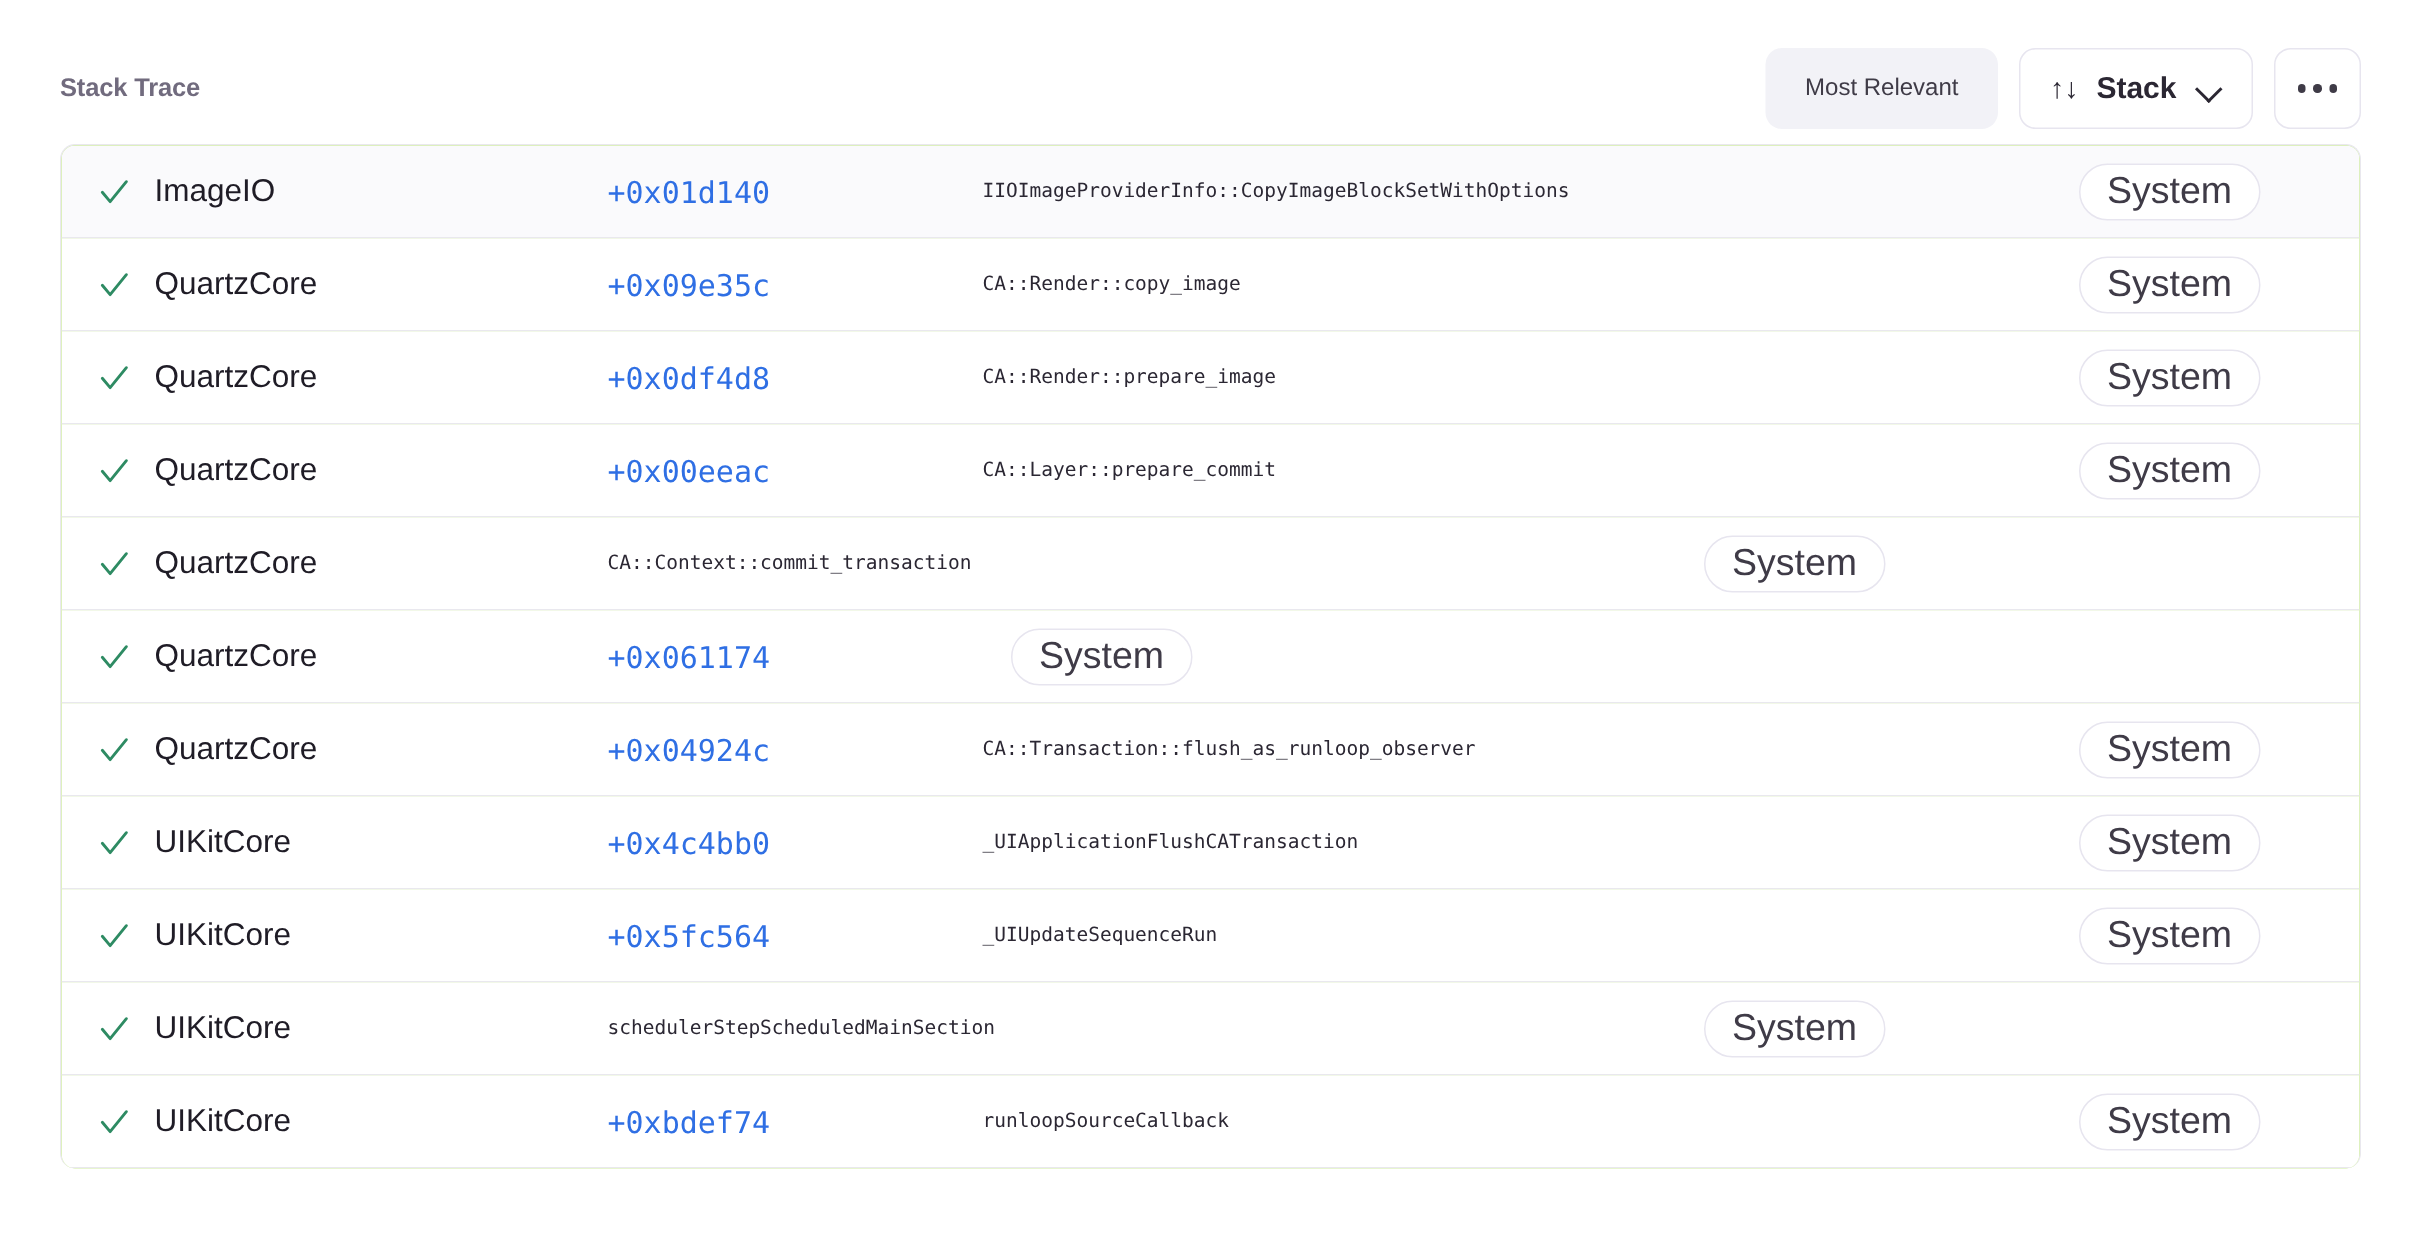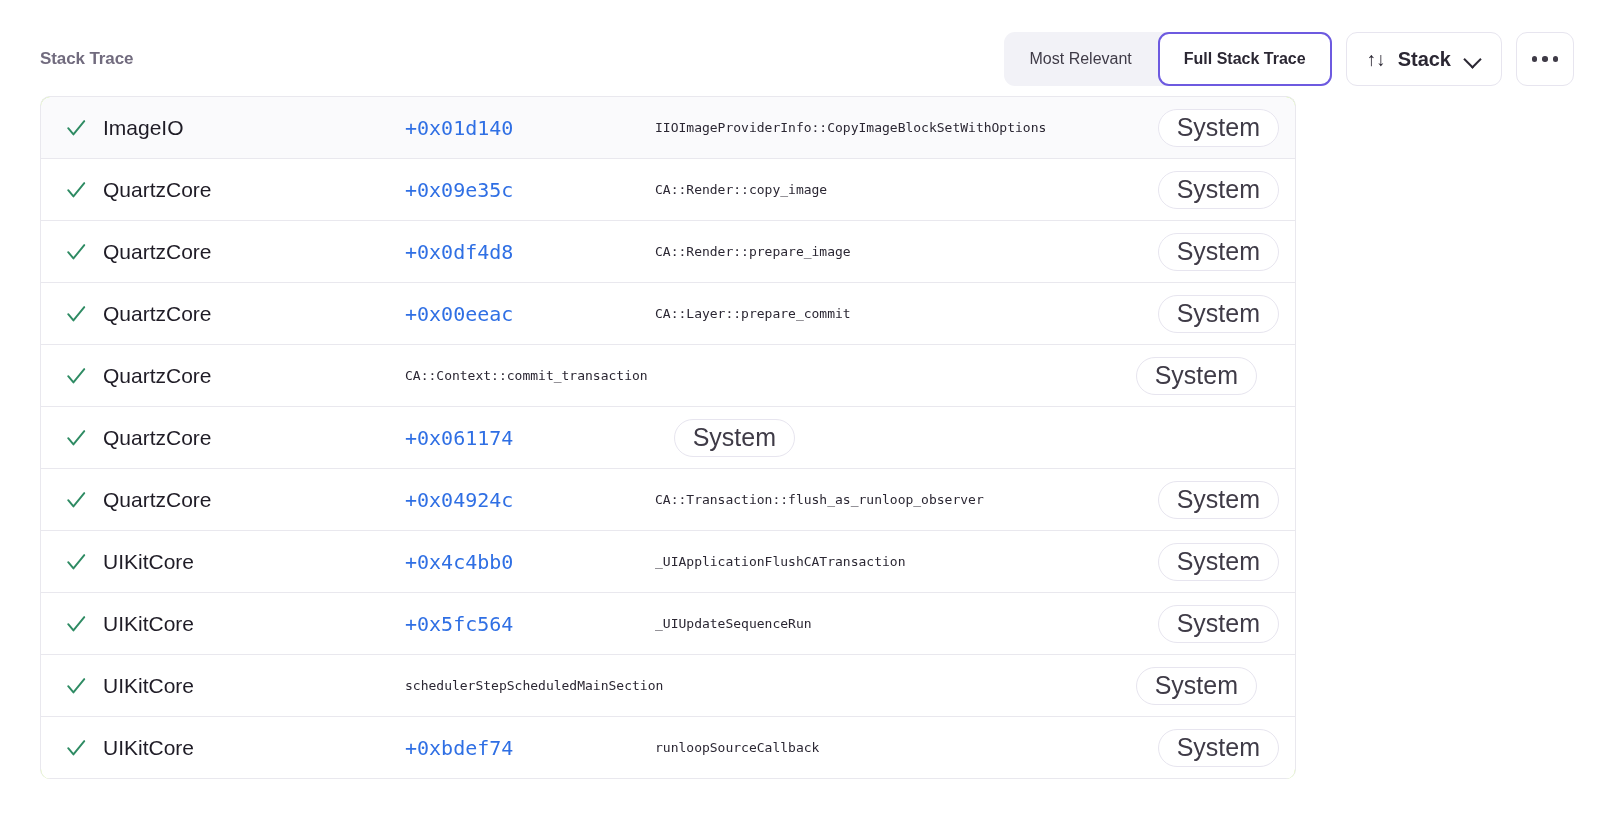--- a/index.html
+++ b/index.html
@@ -127,21 +127,21 @@
     background: #3f3b47;
     border-radius: 50%;
     display: block;
   }
 
   
   .trace-table {
     position: absolute;
     left: 40px;
     top: 96px;
-    width: 1256px;
+    width: 1534px;
     border: 1px solid #e9e8ee;
     border-radius: 10px;
     border-bottom: none;
     overflow: hidden;
     background: #bef264;
   }
 
   .trace-row {
     display: flex;
     align-items: center;
@@ -223,21 +223,20 @@
 
 <div class="panel">
 
   <div class="panel-header">
     <div class="panel-title">Stack Trace</div>
 
     <div class="header-controls">
 
       <div class="segmented">
         <div class="seg-item">Most Relevant</div>
-        <div class="seg-item active">Full Stack Trace</div>
       </div>
 
       <div class="pill-btn">
         <span class="sort-glyph">↑↓</span>
         <span>Stack</span>
         <span class="chev"></span>
       </div>
 
       <div class="icon-btn">
         <span class="dot"></span>

